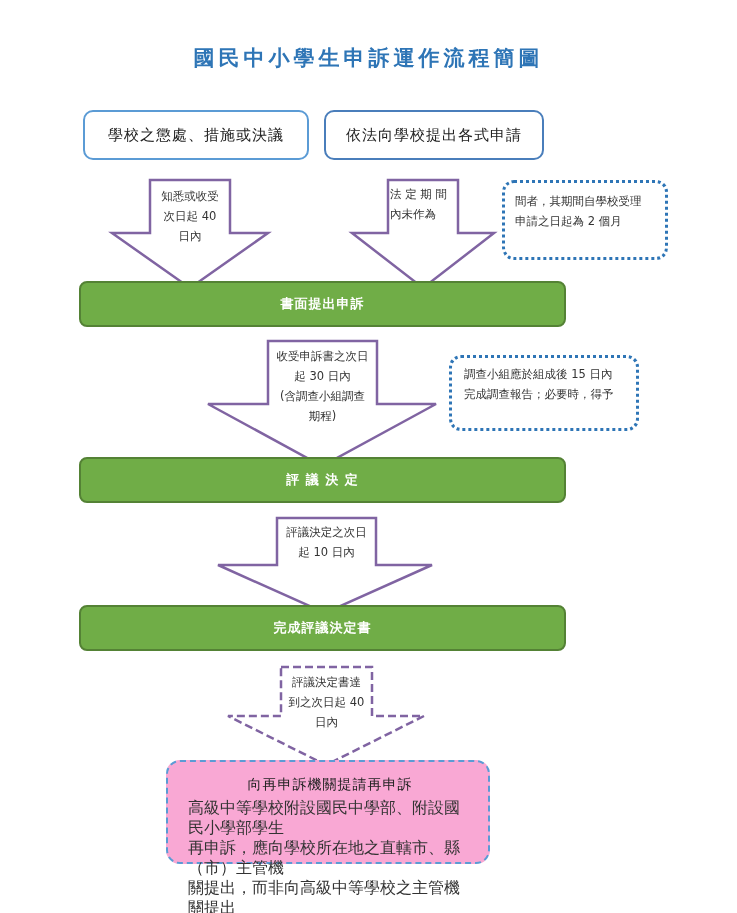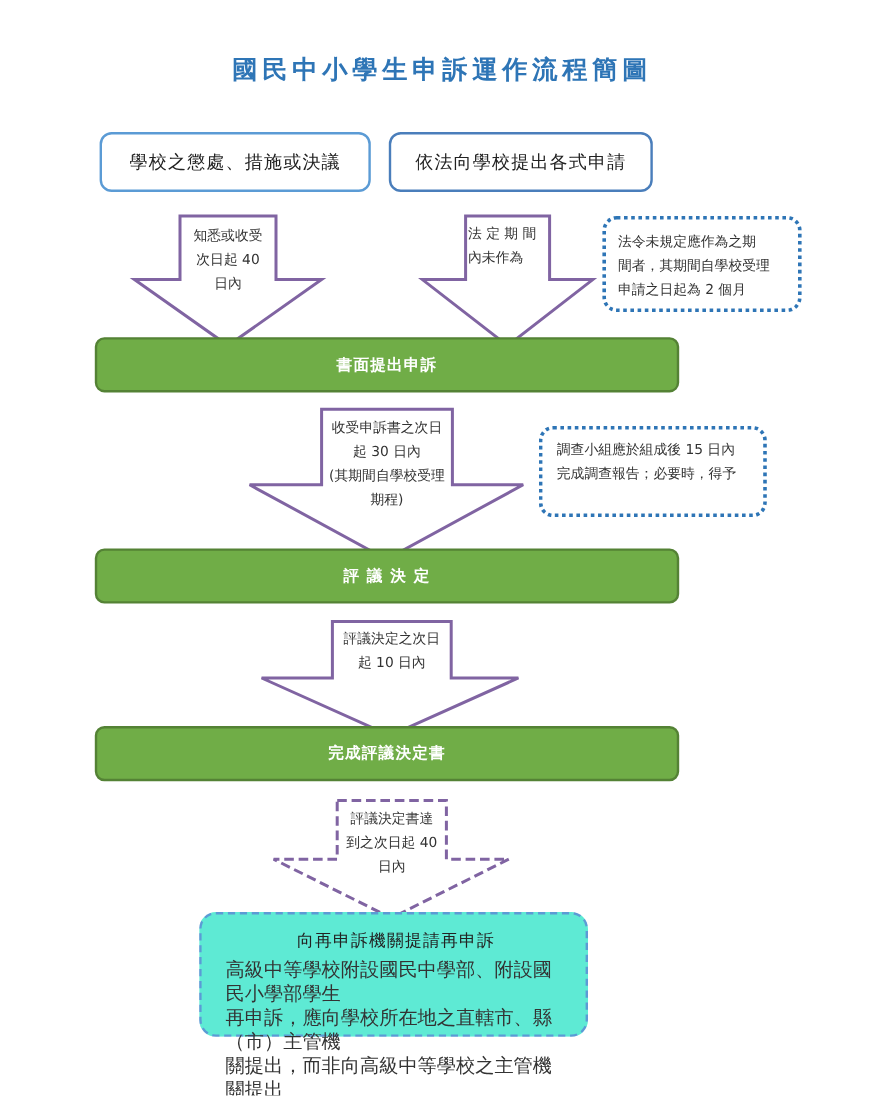--- a/index.html
+++ b/index.html
@@ -14,21 +14,21 @@
     .top-box.right { left: 324px; width: 220px; border: 2px solid #4a7ebb; }
     svg.arrows { position: absolute; left: 0; top: 0; width: 737px; height: 913px; pointer-events: none; }
     .arrow-text { position: absolute; font-size: 11.5px; color: #333; text-align: center; line-height: 20px; }
     .note { position: absolute; background: #fff; border: 3px dotted #2e75b6; border-radius: 12px;
             box-sizing: border-box; font-size: 11.5px; color: #333; line-height: 20px; padding: 8px 10px; }
     .green-bar { position: absolute; left: 79px; width: 487px; height: 46px; background: #70ad47;
                  border: 2.5px solid #548235; border-radius: 8px; box-sizing: border-box;
                  display: flex; align-items: center; justify-content: center;
                  font-size: 13px; font-weight: bold; color: #fff; letter-spacing: 1px; }
     .final-box { position: absolute; left: 166px; top: 760px; width: 324px; height: 104px;
-                 border: 2.5px dashed #5b9bd5; border-radius: 14px; box-sizing: border-box; background: #5eead4;
+                 border: 2.5px dashed #5b9bd5; border-radius: 14px; box-sizing: border-box; background: #f9a8d4;
                  padding: 12px 16px 0 20px; }
     .final-title { font-size: 14px; text-align: center; color: #222; line-height: 20px; margin-bottom: 4px; letter-spacing: 1px; }
     .final-body { font-size: 16px; color: #333; line-height: 20px; }
   </style>
 </head>
 <body>
 
 <div class="title">國民中小學生申訴運作流程簡圖</div>
 
 <div class="top-box left">
@@ -56,35 +56,34 @@
   <div>次日起 40</div>
   <div>日內</div>
 </div>
 <div class="arrow-text" style="left:390px;top:184px;width:68px;text-align:left;">
   <div>法 定 期 間</div>
   <div>內未作為</div>
 </div>
 <div class="arrow-text" style="left:268px;top:346px;width:109px;">
   <div>收受申訴書之次日</div>
   <div>起 30 日內</div>
-  <div>(其期間自學校受理</div>
+  <div>(含調查小組調查</div>
   <div>期程)</div>
 </div>
 <div class="arrow-text" style="left:277px;top:522px;width:99px;">
   <div>評議決定之次日</div>
   <div>起 10 日內</div>
 </div>
 <div class="arrow-text" style="left:281px;top:672px;width:91px;">
   <div>評議決定書達</div>
   <div>到之次日起 40</div>
   <div>日內</div>
 </div>
 
 <div class="note" style="left:502px;top:180px;width:166px;height:80px;">
-  <div>法令未規定應作為之期</div>
   <div>間者，其期間自學校受理</div>
   <div>申請之日起為 2 個月</div>
 </div>
 <div class="note" style="left:449px;top:355px;width:190px;height:76px;padding:6px 8px 6px 12px;">
   <div>調查小組應於組成後 15 日內</div>
   <div>完成調查報告；必要時，得予</div>
 </div>
 
 <div class="green-bar" style="top:281px;">
   <span>書面提出申訴</span>

